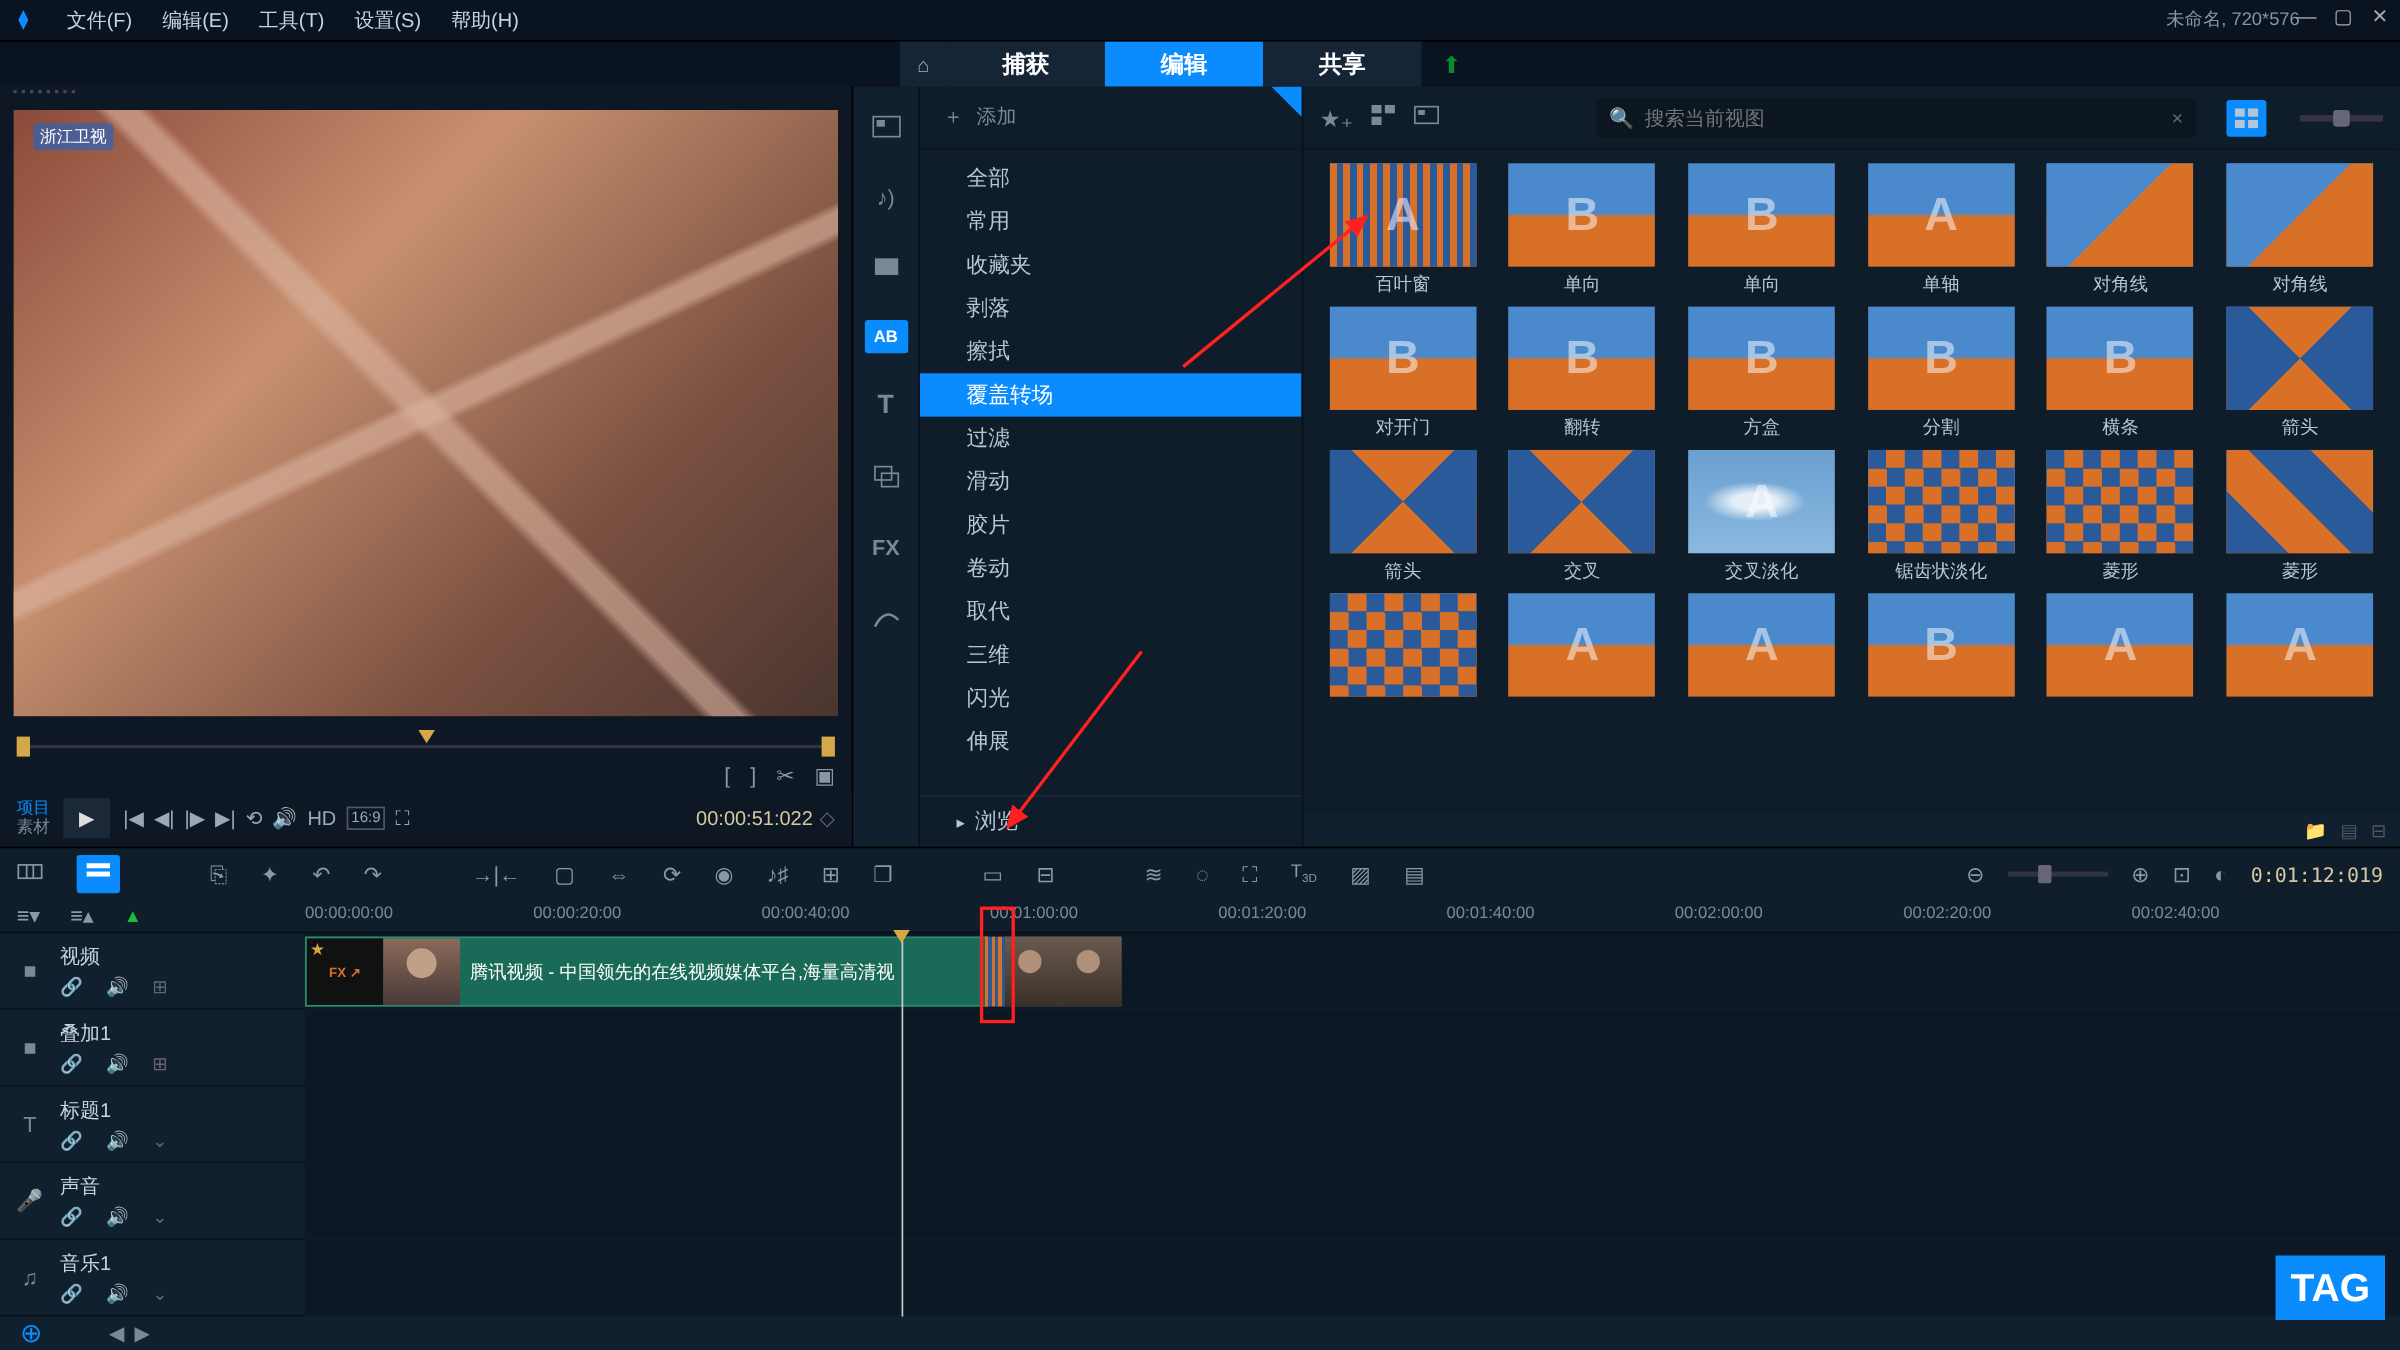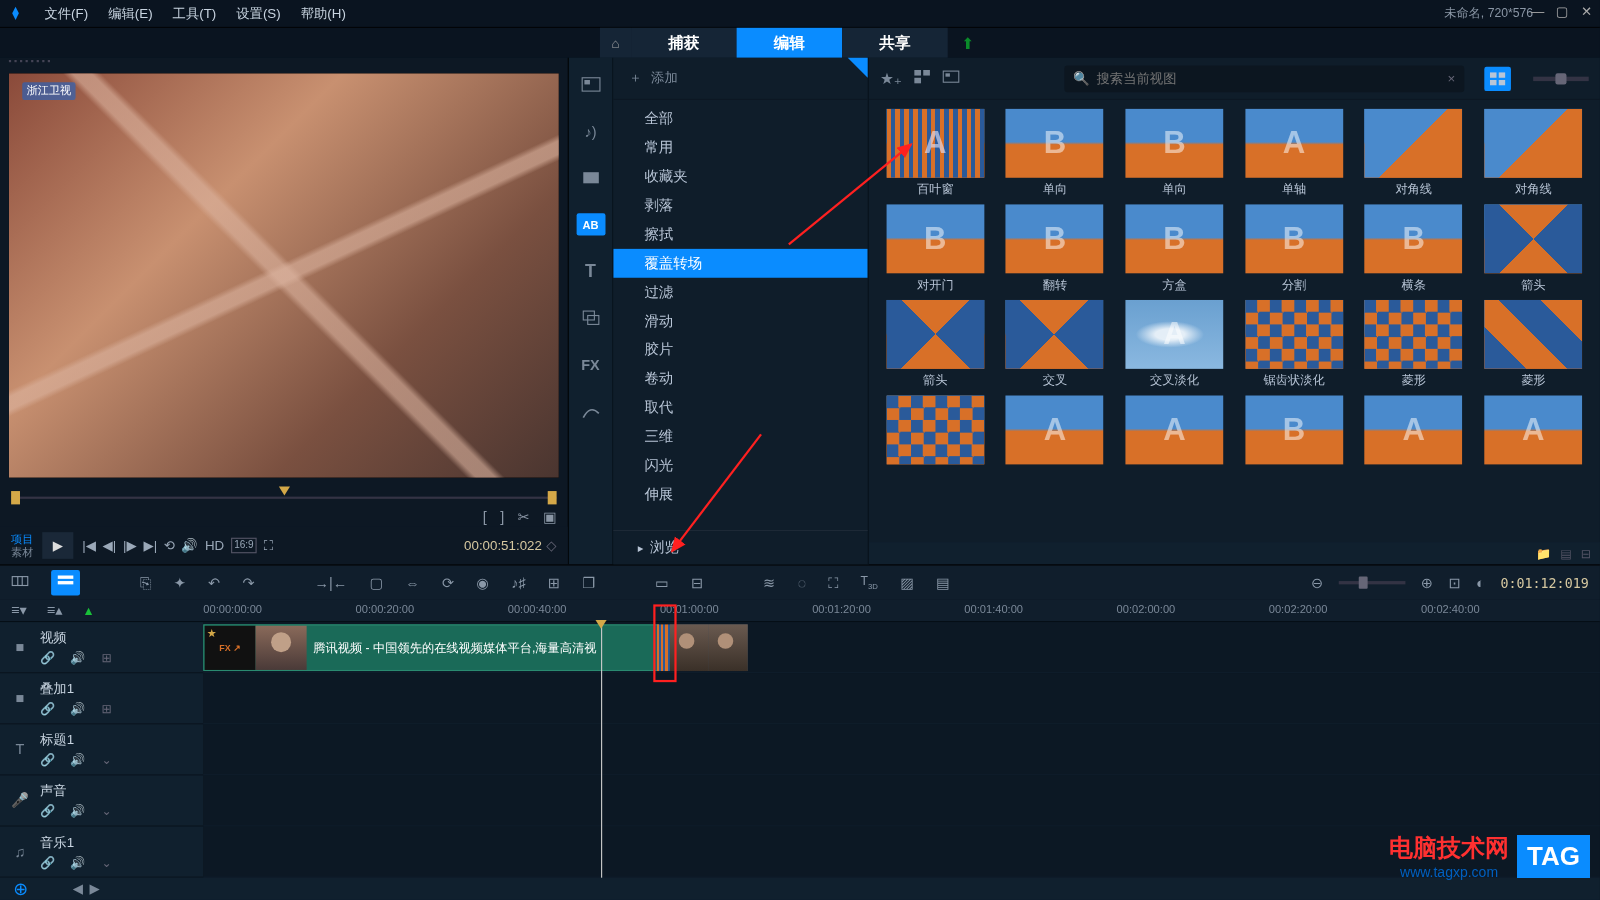--- a/index.html
+++ b/index.html
@@ -631,18 +631,14 @@
     <defs>
         <marker id="ah2" markerWidth="8" markerHeight="8" refX="6" refY="3" orient="auto">
           <path d="M0,0 L7,3 L0,6 Z" fill="#ff2020"></path>
         </marker>
       </defs>
     <line x1="90" y1="5" x2="10" y2="110" stroke="#ff2020" stroke-width="2" marker-end="url(#ah2)"></line>
   </svg>
 </div>
 
 <div class="wm">
-  <div class="wm-txt">
-    <div class="t1">电脑技术网</div>
-    <div class="t2">www.tagxp.com</div>
-  </div>
   <div class="wm-tag">TAG</div>
 </div>
 
 </body></html>

